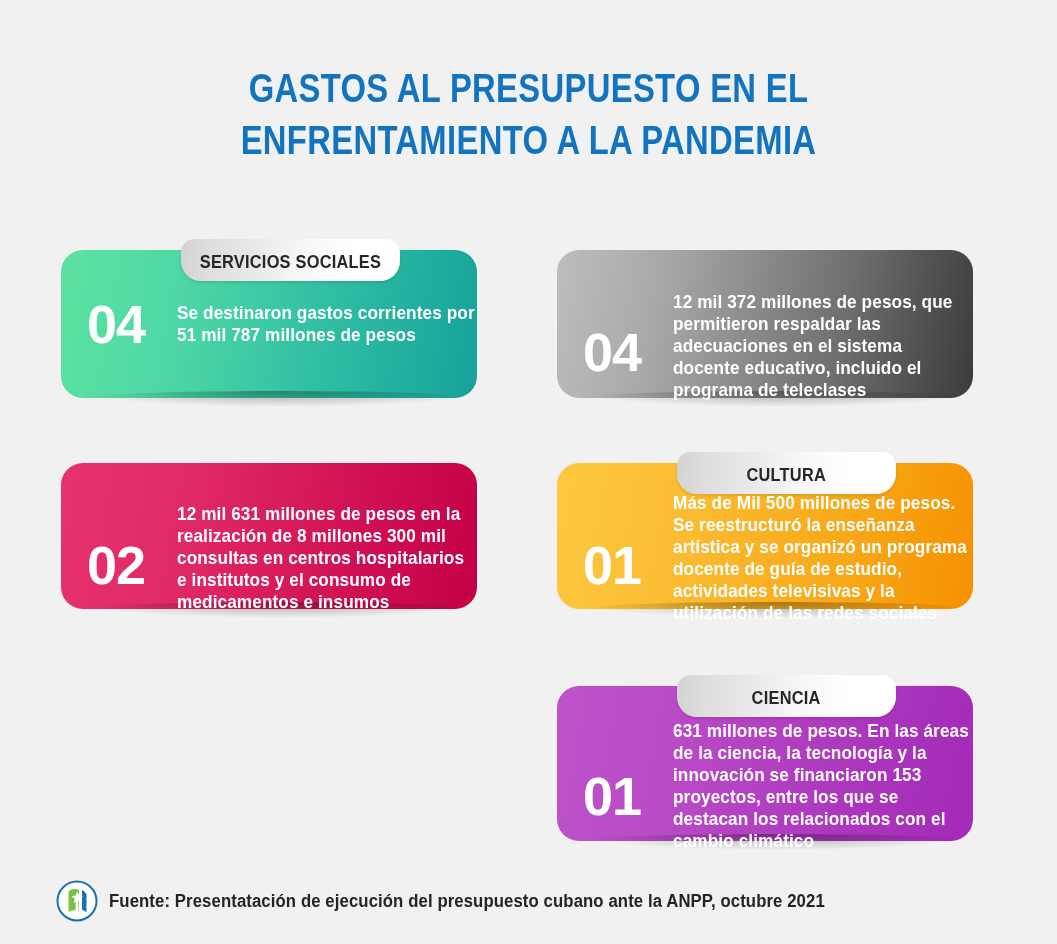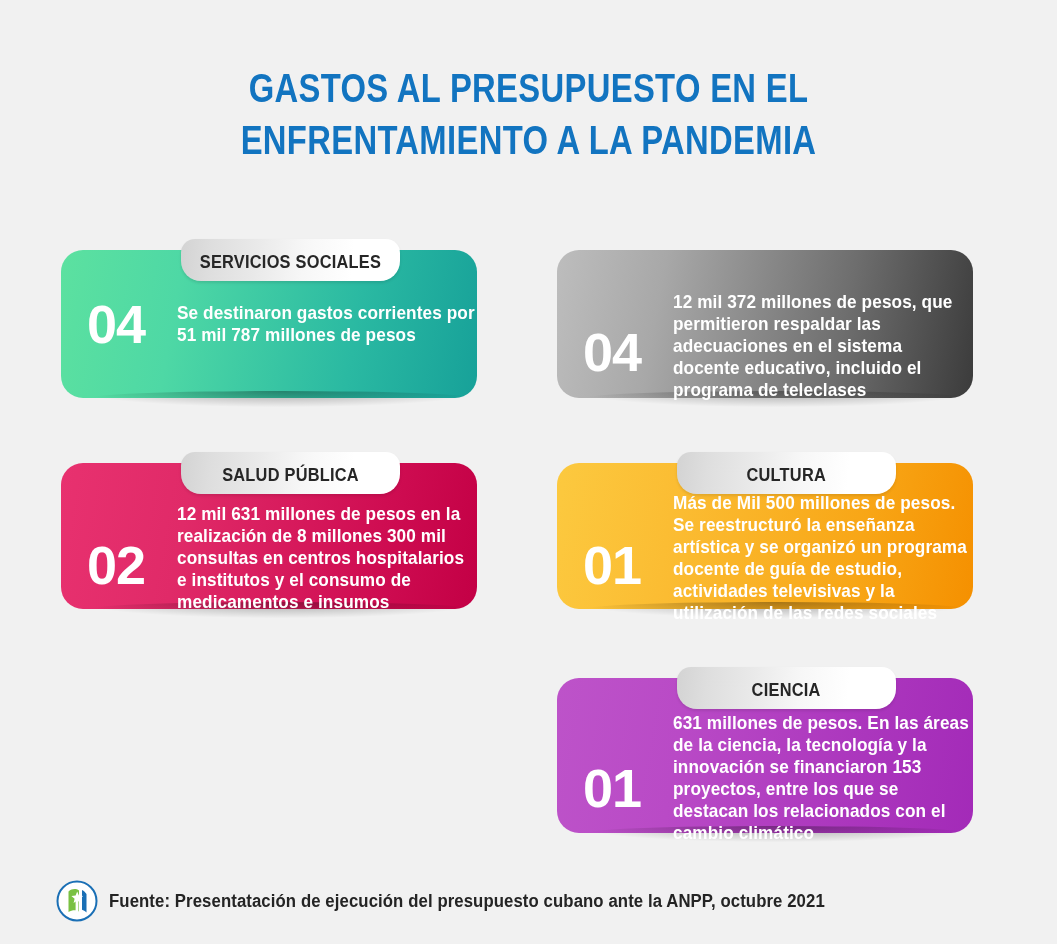--- a/index.html
+++ b/index.html
@@ -82,21 +82,21 @@
     z-index: 1;
     pointer-events: none;
   }
 
   
   .grad-green  { background: linear-gradient(100deg, #5ce1a0 0%, #4ed8a5 28%, #2ab9a2 70%, #17a199 100%); }
   .grad-gray   { background: linear-gradient(100deg, #bdbdbd 0%, #a8a8a8 25%, #6e6e6e 68%, #3b3b3b 100%); }
   .grad-pink   { background: linear-gradient(100deg, #e8316f 0%, #e02a68 30%, #cf0d52 75%, #c30045 100%); }
   .grad-amber  { background: linear-gradient(100deg, #fcc93f 0%, #fbbc32 30%, #f8a616 72%, #f59000 100%); }
   .grad-blue   { background: linear-gradient(100deg, #46aaf0 0%, #3b9ced 28%, #2a7ade 70%, #2065cc 100%); }
-  .grad-purple { background: linear-gradient(100deg, #bd53c9 0%, #b94ac6 30%, #ab36bd 72%, #a32ab8 100%); }
+  .grad-purple { background: linear-gradient(100deg, #bd53c9 0%, #b94ac6 30%, #ab36bd 72%, #a32ab8 100%); margin-top: 8px; }
 
   
   .label-pill {
     position: absolute;
     top: -11px;
     left: 120px;
     width: 219px;
     height: 42px;
     border-radius: 14px 14px 20px 20px;
     background: linear-gradient(95deg, #d3d3d3 0%, #dedede 14%, #e9e9e9 34%, #f7f7f7 56%, #ffffff 78%, #ffffff 100%);
@@ -206,23 +206,20 @@
       <div class="card-body">
         <div class="card-number">04</div>
         <div class="card-text">Se destinaron gastos corrientes por 51 mil 787 millones de pesos</div>
       </div>
     </div>
   </div>
 
   <div class="card-slot col-l row-2">
     <div class="card-panel h-146 grad-pink">
       <div class="card-shadow"></div>
-      <div class="label-pill">
-        <span class="label-pill-text">SALUD PÚBLICA</span>
-      </div>
       <div class="card-body overflow-body">
         <div class="card-number" style="padding-top:14px">02</div>
         <div class="card-text">12 mil 631 millones de pesos en la realización de 8 millones 300 mil consultas en centros hospitalarios e institutos y el consumo de medicamentos e insumos</div>
       </div>
     </div>
   </div>
 
 
   <div class="card-slot col-r row-1">
     <div class="card-panel h-148 grad-gray">

